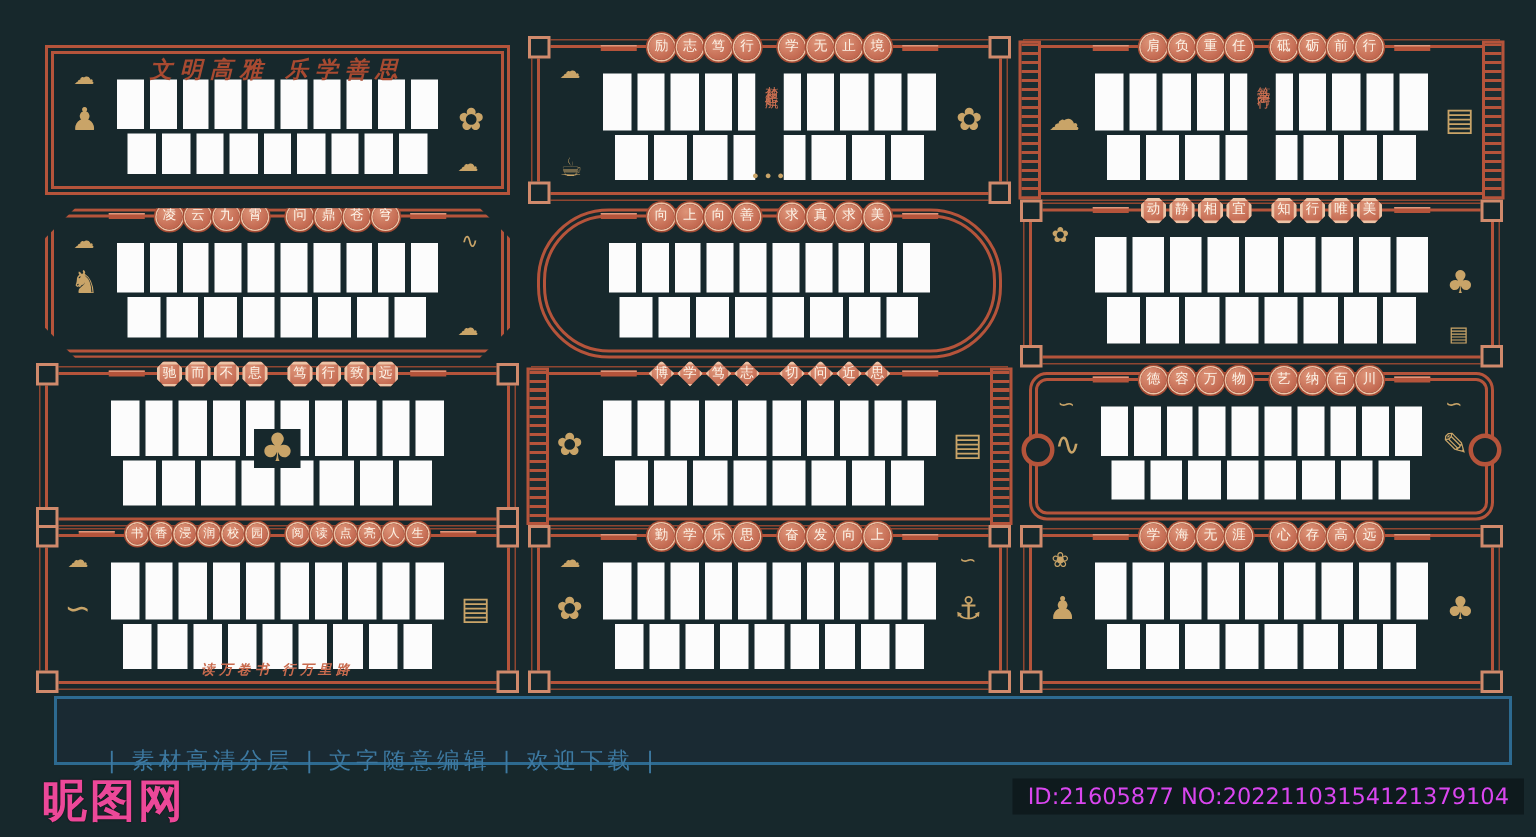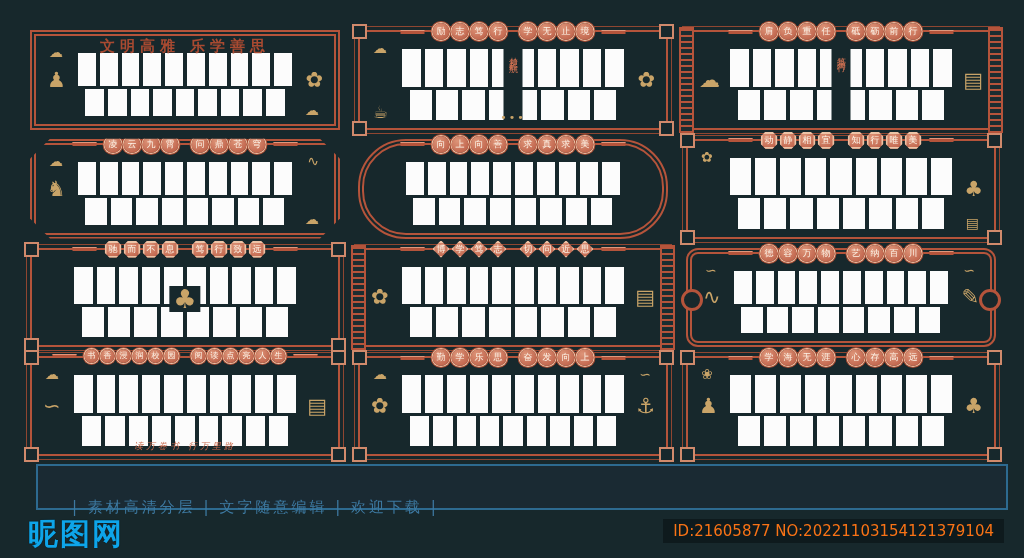--- a/index.html
+++ b/index.html
@@ -30,21 +30,21 @@
     clip-path:polygon(20px 0,calc(100% - 20px) 0,100% 20px,100% calc(100% - 20px),calc(100% - 20px) 100%,20px 100%,0 calc(100% - 20px),0 20px);}
   .v-round{border:6px double #b5543b;border-radius:48px;}
   .v-scroll{border:6px double #b5543b;border-radius:12px;}
   .curl{position:absolute;top:50%;width:16px;height:16px;margin-top:-8px;border:3px solid #b5543b;
     border-radius:50%;background:#17282c;z-index:4;}
   .curl-left{left:-11px;} .curl-right{right:-11px;}
   
   .ptitle{position:absolute;top:-9px;left:50%;transform:translateX(-50%);
     display:flex;align-items:center;gap:3px;z-index:5;white-space:nowrap;}
   .ptitle.callig{top:1px;color:#a84a31;font-family:"DejaVu Serif","Liberation Serif",serif;
-    font-weight:bold;font-size:15px;letter-spacing:5px;}
+    font-weight:bold;font-style:italic;font-size:15px;letter-spacing:5px;}
   .tline{width:24px;height:3px;background:#b5543b;border-top:1px solid #e0977c;}
   .medgroup{display:flex;gap:2px;margin:0 5px;}
   .med{width:17px;height:17px;display:flex;align-items:center;justify-content:center;
     color:#fdf3e7;font-size:9px;line-height:1;
     background:radial-gradient(circle at 35% 30%,#dd9478,#b85740);}
   .med-c{border-radius:50%;box-shadow:0 0 0 1px #ecc3a6,0 0 0 2px #a34a33;}
   .med-o{clip-path:polygon(29% 0,71% 0,100% 29%,100% 71%,71% 100%,29% 100%,0 71%,0 29%);
     box-shadow:inset 0 0 0 2px #ecc3a6;}
   .med-d{clip-path:polygon(50% 0,100% 50%,50% 100%,0 50%);box-shadow:inset 0 0 0 2px #ecc3a6;}
   .ptitle.small .med{width:14px;height:14px;font-size:8px;}
@@ -63,33 +63,33 @@
   .pos-tl{left:13px;top:9px;}
   .pos-tr{right:15px;top:9px;}
   .pos-bl{left:13px;bottom:7px;font-size:17px;}
   .pos-br{right:15px;bottom:7px;}
   .pos-l{left:11px;top:50%;transform:translateY(-50%);font-size:21px;}
   .pos-r{right:11px;top:50%;transform:translateY(-50%);font-size:21px;}
   .pos-c{left:50%;top:52%;transform:translate(-50%,-50%);font-size:26px;
     background:#17282c;padding:0 4px;}
   .pos-cb{left:50%;bottom:5px;transform:translateX(-50%);font-size:11px;letter-spacing:2px;}
   .pfooter{position:absolute;bottom:1px;left:50%;transform:translateX(-50%);
-    color:#c96b4e;font-size:9px;letter-spacing:3px;font-style:italic;z-index:2;}
+    color:#c96b4e;font-size:9px;letter-spacing:3px;font-style:italic;z-index:2;font-weight:bold;}
   
   .bottom-bar{position:absolute;left:36px;top:464px;width:972px;height:46px;box-sizing:border-box;
     background:#1a2a33;border:2px solid #2d6a90;
     display:flex;align-items:center;justify-content:space-between;padding:0 28px 0 34px;}
   .bar-left{color:#4585ad;font-size:21px;font-weight:bold;letter-spacing:2px;}
   .bar-right{color:#3d79a1;font-size:15px;letter-spacing:3px;margin-top:40px;}
   
-  .wm{position:absolute;left:28px;bottom:3px;display:flex;align-items:baseline;gap:10px;color:#0ea5e9;}
+  .wm{position:absolute;left:28px;bottom:3px;display:flex;align-items:baseline;gap:10px;color:#ec4899;}
   .wm-logo{font-size:30px;font-weight:900;letter-spacing:2px;text-shadow:0 0 1px #000;}
   .wm-url{font-size:27px;font-weight:bold;}
-  .id-chip{position:absolute;right:20px;bottom:15px;background:rgba(8,16,20,0.6);
-    color:#f97316;font-size:15px;padding:3px 10px;}
+  .id-chip{position:absolute;right:8px;bottom:15px;background:rgba(8,16,20,0.6);
+    color:#d946ef;font-size:15px;padding:3px 10px;}
 </style>
 </head>
 <body>
 
 <div class="panels-grid" id="panels">
     <div class="panel v-double">
       <div class="ptitle callig">文明高雅 乐学善思</div>
       <div class="photos">
         <div class="prow prow-top">
           <div class="photo"></div>

